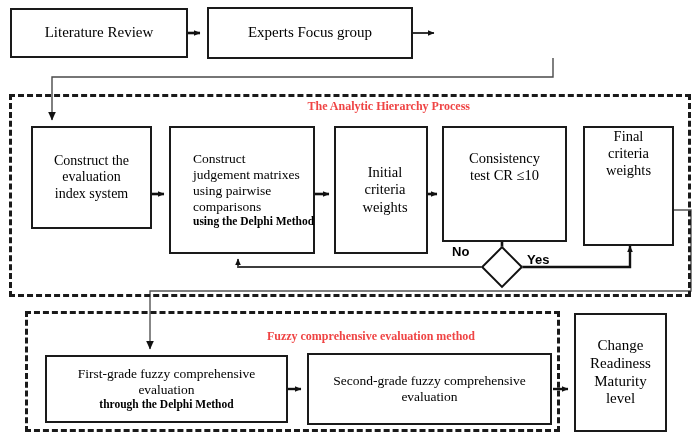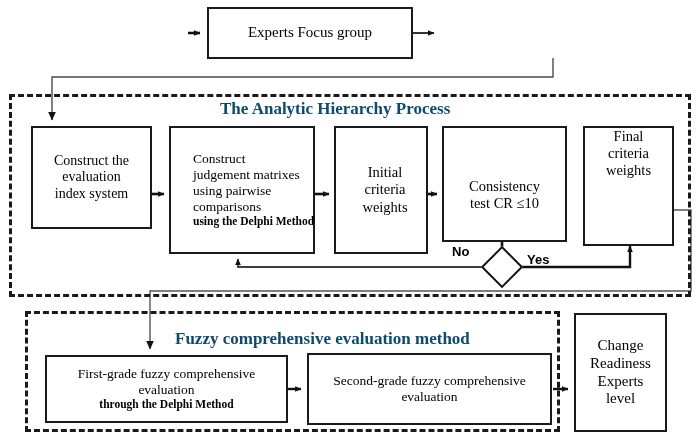--- a/index.html
+++ b/index.html
@@ -41,24 +41,24 @@
   .dashbox {
     position: absolute;
     box-sizing: border-box;
     border: 3px dashed #1a1a1a;
     background: transparent;
   }
   .grouptitle {
     position: absolute;
     font-family: "Liberation Serif", "DejaVu Serif", serif;
     font-weight: bold;
-    font-size: 17px;
-    text-align: left;
+    font-size: 12px;
+    text-align: right;
     white-space: nowrap;
-    color: #0c4a6e;
+    color: #ef4444;
   }
   .lbl {
     position: absolute;
     font-family: "Liberation Sans", "DejaVu Sans", sans-serif;
     font-weight: bold;
     font-size: 13px;
     color: #000;
     white-space: nowrap;
   }
   svg.wires {
@@ -131,20 +131,23 @@
     </g>
 
     <g>
       <line x1="286" y1="389" x2="301" y2="389" stroke="#111" stroke-width="2.4" marker-end="url(#ah)"></line>
     </g>
     <g>
       <line x1="553" y1="389" x2="568" y2="389" stroke="#111" stroke-width="2.4" marker-end="url(#ah)"></line>
     </g>
   </svg>
 
+  <div class="box" style="left:10px; top:8px; width:178px; height:50px; font-size:15px;">
+    <span class="ln">Literature Review</span>
+  </div>
 
   <div class="box" style="left:207px; top:7px; width:206px; height:52px; font-size:15px;">
     <span class="ln">Experts Focus group</span>
   </div>
 
 
   <div class="dashbox" style="left:9px; top:94px; width:682px; height:203px;"></div>
 
   <div class="grouptitle" style="left:220px; top:99px; width:250px;">The Analytic Hierarchy Process</div>
 
@@ -164,21 +167,21 @@
     <span class="ln bold">using the Delphi Method</span>
   </div>
 
   <div class="box" style="left:334px; top:126px; width:94px; height:128px; font-size:14.5px;padding-left:8px;">
     <span class="ln">Initial</span>
     <span class="ln">criteria</span>
     <span class="ln">weights</span>
   </div>
 
   <div class="box" style="left:442px; top:126px; width:125px; height:116px; font-size:14.5px;
-              justify-content:center; padding-top:22px;">
+              justify-content:flex-start; padding-top:22px;">
     <span class="ln">Consistency</span>
     <span class="ln">test CR ≤10</span>
   </div>
 
   <div class="box" style="left:583px; top:126px; width:91px; height:120px; font-size:14.5px;
               justify-content:flex-start; ">
     <span class="ln">Final</span>
     <span class="ln">criteria</span>
     <span class="ln">weights</span>
   </div>
@@ -199,17 +202,17 @@
   </div>
 
   <div class="box" style="left:307px; top:353px; width:245px; height:72px; font-size:13.5px;">
     <span class="ln">Second-grade fuzzy comprehensive</span>
     <span class="ln">evaluation</span>
   </div>
 
   <div class="box" style="left:574px; top:313px; width:93px; height:119px; font-size:15px;">
     <span class="ln">Change</span>
     <span class="ln">Readiness</span>
-    <span class="ln">Experts</span>
+    <span class="ln">Maturity</span>
     <span class="ln">level</span>
   </div>
 
 </div>
 
 </body></html>

